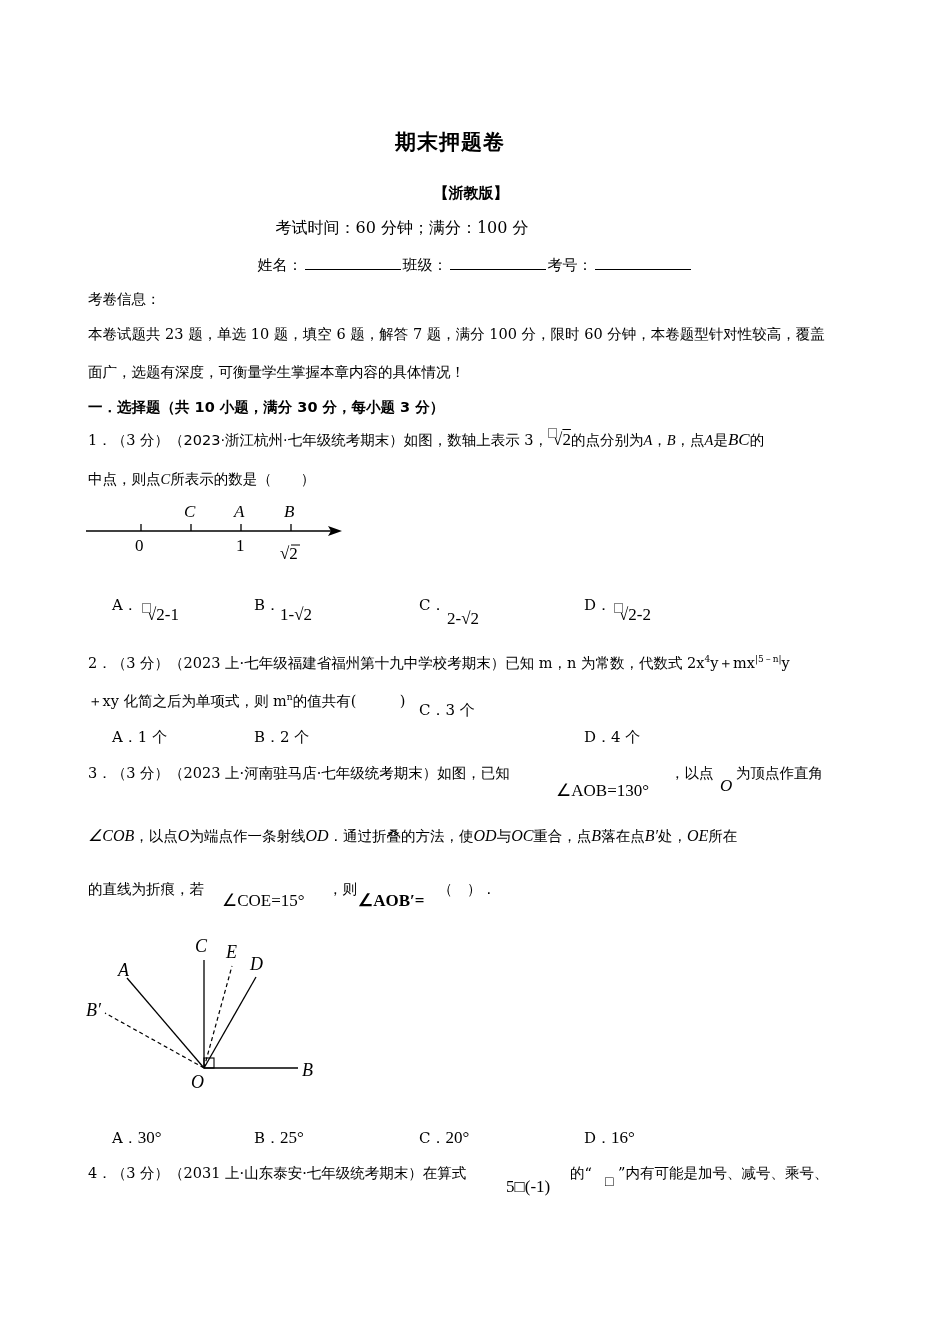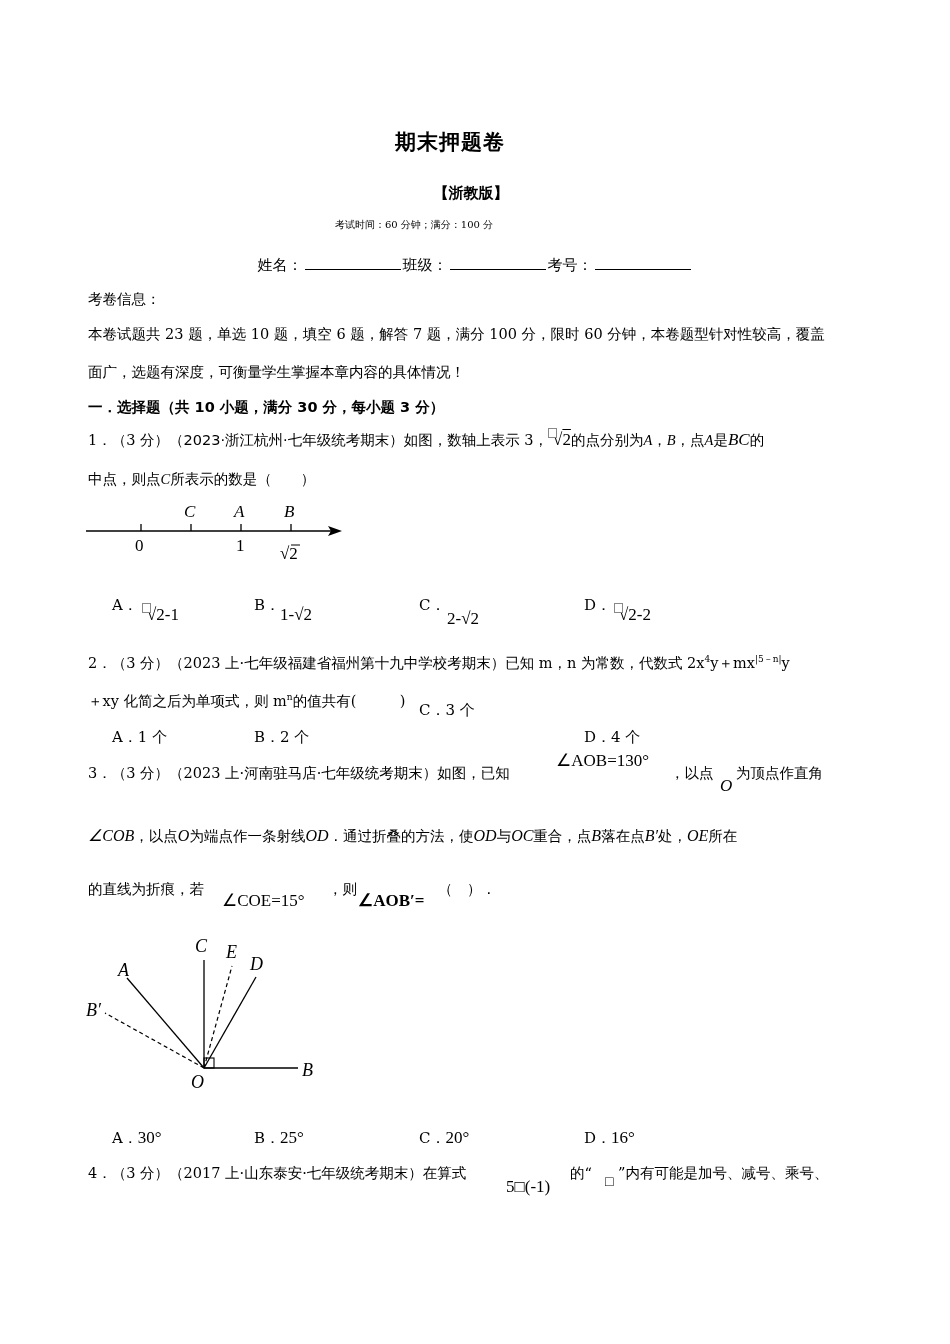--- a/index.html
+++ b/index.html
@@ -3,21 +3,21 @@
 <meta charset="utf-8">
 <style>
   html, body { margin: 0; padding: 0; background: #ffffff; }
   body { width: 950px; height: 1344px; position: relative; overflow: hidden;
          font-family: "DejaVu Serif", "Liberation Serif", serif; color: #000; font-size: 15px; }
   .abs { position: absolute; white-space: nowrap; }
   .title { left: 0; width: 900px; top: 128px; text-align: center; font-family: "DejaVu Sans", sans-serif;
            font-weight: bold; font-size: 21px; letter-spacing: 1px; }
   .edition { left: 0; width: 900px; top: 184px; text-align: center; font-weight: bold; font-size: 15px;
              font-family: "DejaVu Sans", sans-serif; padding-left: 21px; }
-  .timeline { left: 12px; width: 804px; top: 218px; text-align: center; font-size: 10px; }
+  .timeline { left: 0; width: 804px; top: 218px; text-align: center; font-size: 16px; }
   .nameline { left: 0; width: 950px; top: 255px; text-align: center; font-size: 15px; }
   .blank { display: inline-block; width: 96px; border-bottom: 1px solid #000; height: 14px; vertical-align: baseline; margin: 0 2px; }
   .p { left: 88px; font-size: 14.5px; }
   .bold { font-weight: bold; font-family: "DejaVu Sans", sans-serif; }
   .it { font-style: italic; font-family: "Liberation Serif", serif; }
   .math { font-family: "Liberation Serif", serif; font-style: italic; font-size: 17px; }
   .mathn { font-family: "Liberation Serif", serif; font-size: 17px; }
   .opt { font-size: 15px; }
   sup { font-size: 9px; }
   .rad { font-family: "Liberation Serif", serif; font-size: 17px; }
@@ -79,21 +79,21 @@
   <span>＋xy 化简之后为单项式，则 m</span><sup>n</sup><span>的值共有(　　　)</span>
 </div>
 <div class="abs opt" style="left:112px;top:728px;"><span>A．</span><span>1 个</span></div>
 <div class="abs opt" style="left:254px;top:728px;"><span>B．</span><span>2 个</span></div>
 <div class="abs opt" style="left:419px;top:701px;"><span>C．</span><span>3 个</span></div>
 <div class="abs opt" style="left:584px;top:728px;"><span>D．</span><span>4 个</span></div>
 
 <div class="abs p" style="top:764px;">
   <span>3．</span><span>（3 分）</span><span>（2023 上·河南驻马店·七年级统考期末）</span><span>如图，已知</span>
 </div>
-<div class="abs mathn" style="left:556px;top:750px;">∠AOB=130°</div>
+<div class="abs mathn" style="left:556px;top:780px;">∠AOB=130°</div>
 <div class="abs p" style="left:670px;top:764px;">，以点</div>
 <div class="abs math" style="left:720px;top:776px;">O</div>
 <div class="abs p" style="left:736px;top:764px;">为顶点作直角</div>
 
 <div class="abs p" style="top:826px;">
   <span class="math" style="font-size:16px;">∠COB</span><span>，以点</span><span class="math" style="font-size:16px;">O</span><span>为端点作一条射线</span><span class="math" style="font-size:16px;">OD</span><span>．通过折叠的方法，使</span><span class="math" style="font-size:16px;">OD</span><span>与</span><span class="math" style="font-size:16px;">OC</span><span>重合，点</span><span class="math" style="font-size:16px;">B</span><span>落在点</span><span class="math" style="font-size:16px;">B′</span><span>处，</span><span class="math" style="font-size:16px;">OE</span><span>所在</span>
 </div>
 
 <div class="abs p" style="top:880px;"><span>的直线为折痕，若</span></div>
 <div class="abs mathn" style="left:222px;top:890px;">∠COE=15°</div>
@@ -117,18 +117,18 @@
   <text x="111" y="158" font-size="18" font-style="italic">O</text>
   <text x="222" y="146" font-size="18" font-style="italic">B</text>
 </svg>
 
 <div class="abs opt" style="left:112px;top:1128px;"><span>A．</span><span class="mathn">30°</span></div>
 <div class="abs opt" style="left:254px;top:1128px;"><span>B．</span><span class="mathn">25°</span></div>
 <div class="abs opt" style="left:419px;top:1128px;"><span>C．</span><span class="mathn">20°</span></div>
 <div class="abs opt" style="left:584px;top:1128px;"><span>D．</span><span class="mathn">16°</span></div>
 
 <div class="abs p" style="top:1164px;">
-  <span>4．</span><span>（3 分）</span><span>（2017 上·山东泰安·七年级统考期末）</span><span>在算式</span>
+  <span>4．</span><span>（3 分）</span><span>（2031 上·山东泰安·七年级统考期末）</span><span>在算式</span>
 </div>
 <div class="abs mathn" style="left:506px;top:1177px;">5□(-1)</div>
 <div class="abs p" style="left:570px;top:1164px;">的“</div>
 <div class="abs mathn" style="left:605px;top:1174px;font-size:14px;">□</div>
 <div class="abs p" style="left:618px;top:1164px;">”内有可能是加号、减号、乘号、</div>
 
 </body></html>

